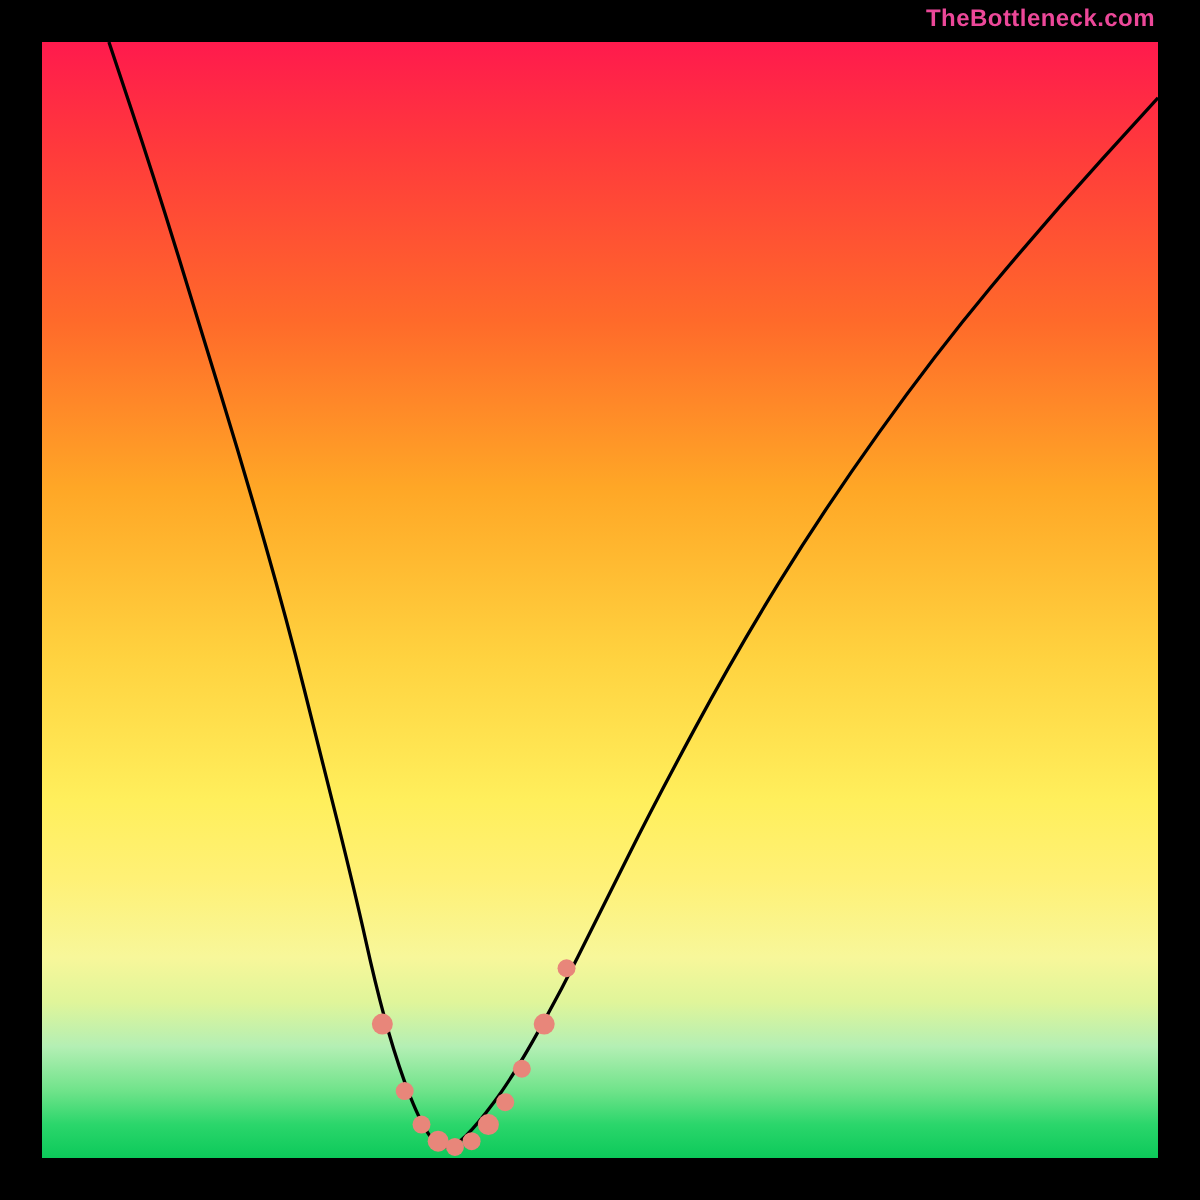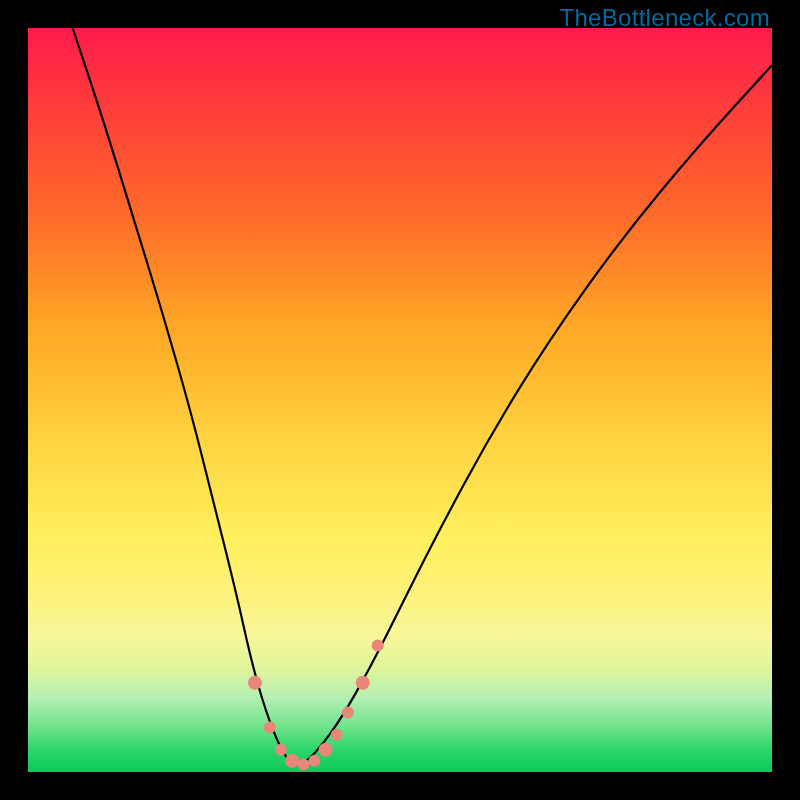--- a/index.html
+++ b/index.html
@@ -41,23 +41,23 @@
       #6fe38a 94%,
       #2bd66b 97%,
       #0cc95a 100%
     );
   }
 
   .watermark {
     position: absolute;
     top: 4px;
     right: 30px;
-    color: #0369a1;
-    font-size: 24px;
-    font-weight: 400;
+    color: #ec4899;
+    font-size: 16px;
+    font-weight: 700;
     letter-spacing: 0.3px;
     z-index: 50;
   }
 
   svg.curve {
     position: absolute;
     left: 0;
     top: 0;
     width: 744px;
     height: 744px;

